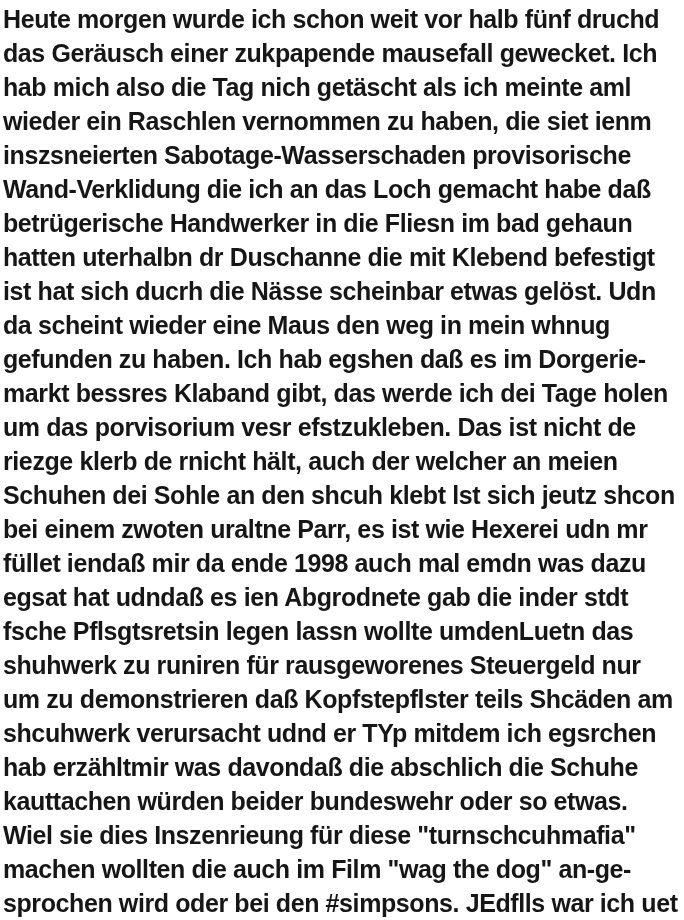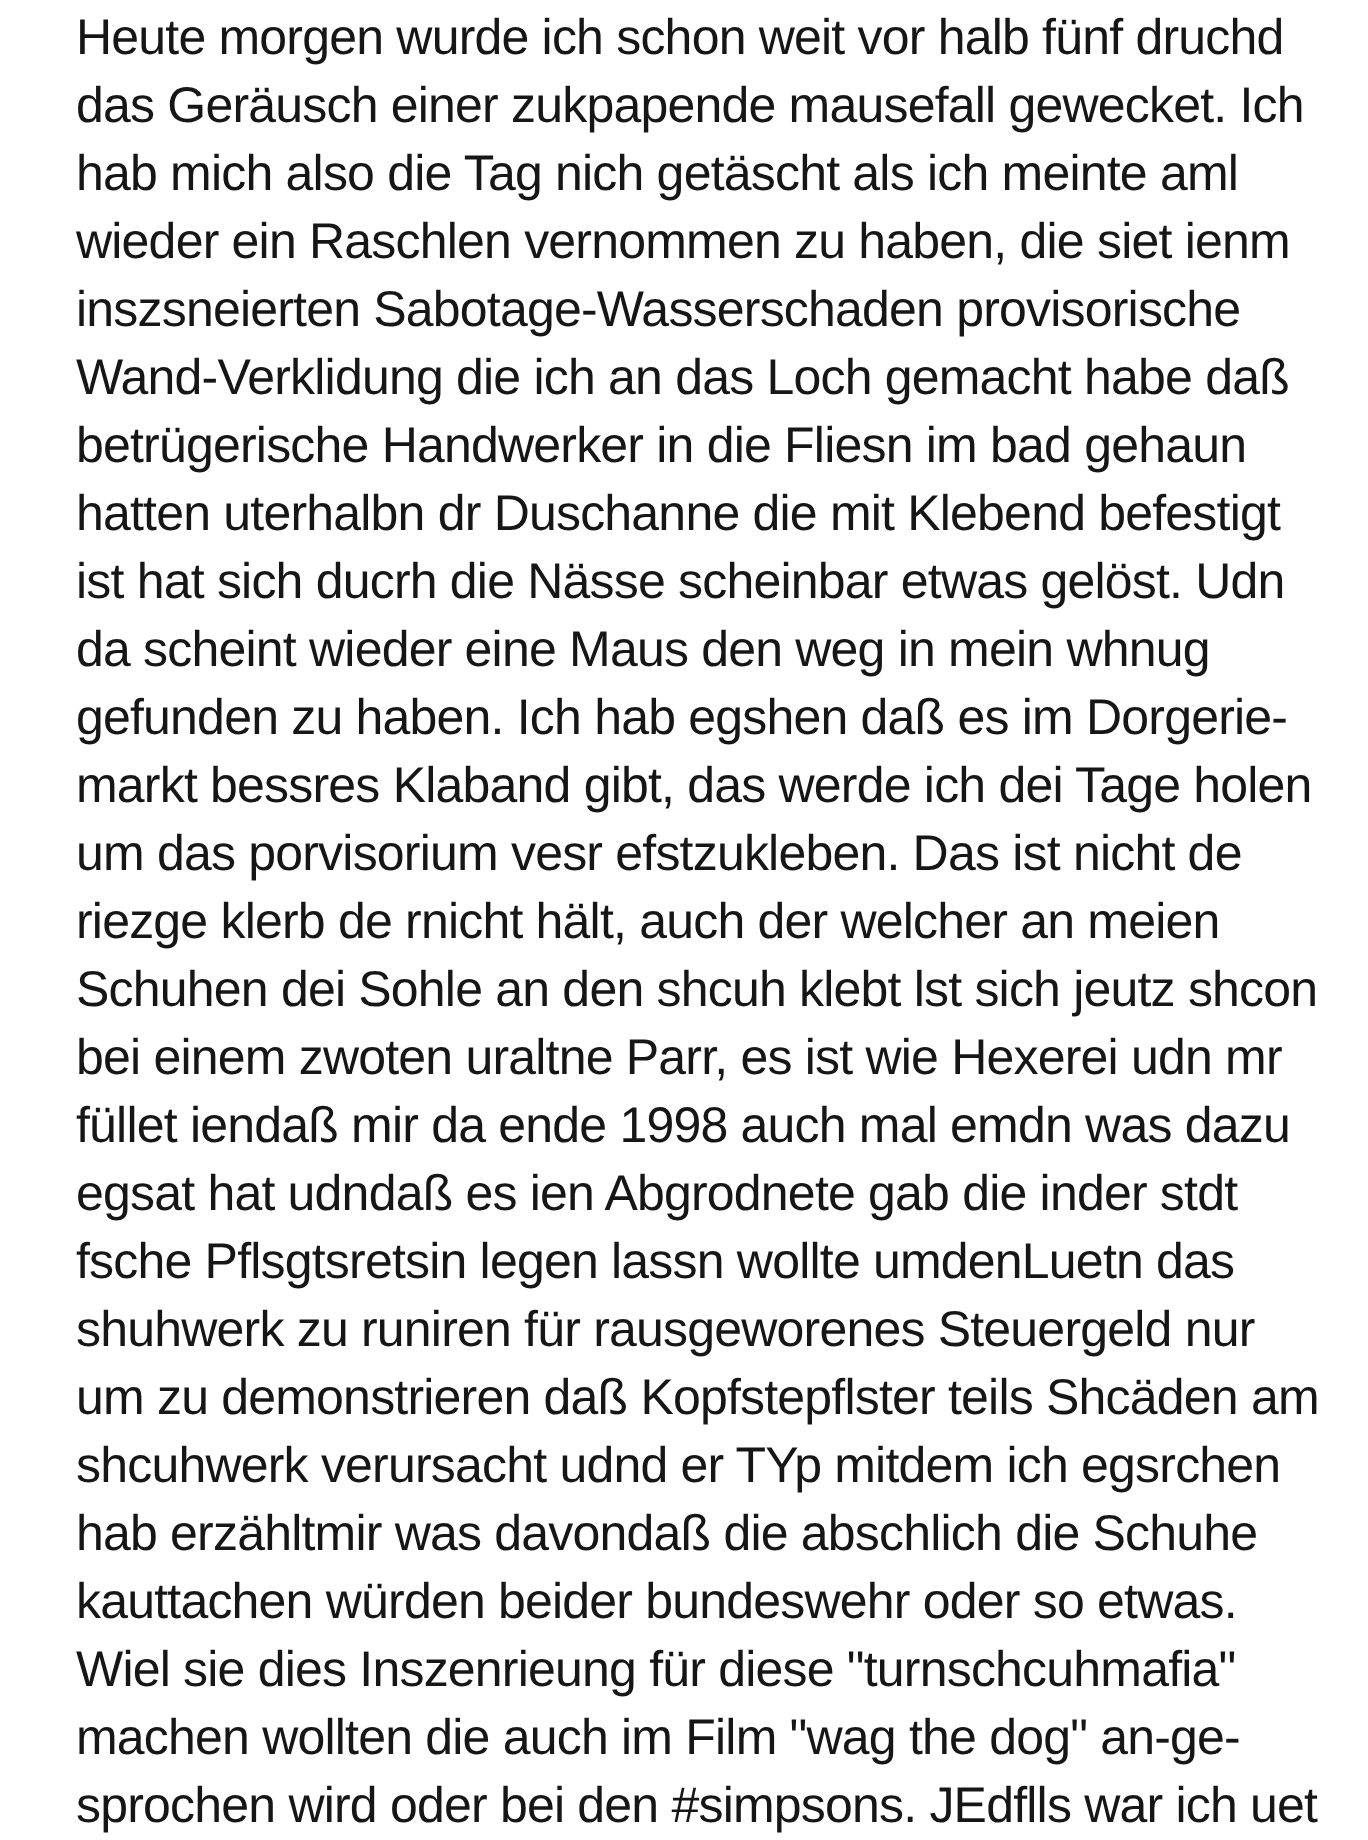--- a/index.html
+++ b/index.html
@@ -20,22 +20,21 @@
     padding: 2px 0 0 3px;
   }
   .body-text {
     font-family: "Liberation Sans", "DejaVu Sans", sans-serif;
     font-size: 25px;
     line-height: 34px;
     letter-spacing: -0.4px;
     color: #161616;
     white-space: pre;        
     overflow: hidden;
-    font-weight: 400;
-    margin-left: 35px;
+    font-weight: 700;
   }
 </style>
 </head>
 <body>
 
 <div class="page">
   <div class="body-text">Heute morgen wurde ich schon weit vor halb fünf druchd
 das Geräusch einer zukpapende mausefall gewecket. Ich
 hab mich also die Tag nich getäscht als ich meinte aml
 wieder ein Raschlen vernommen zu haben, die siet ienm

